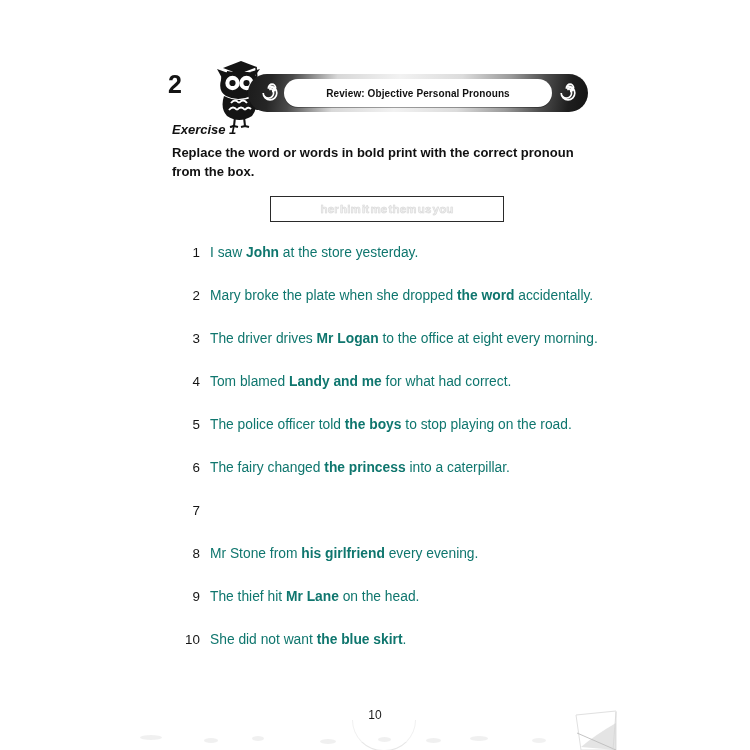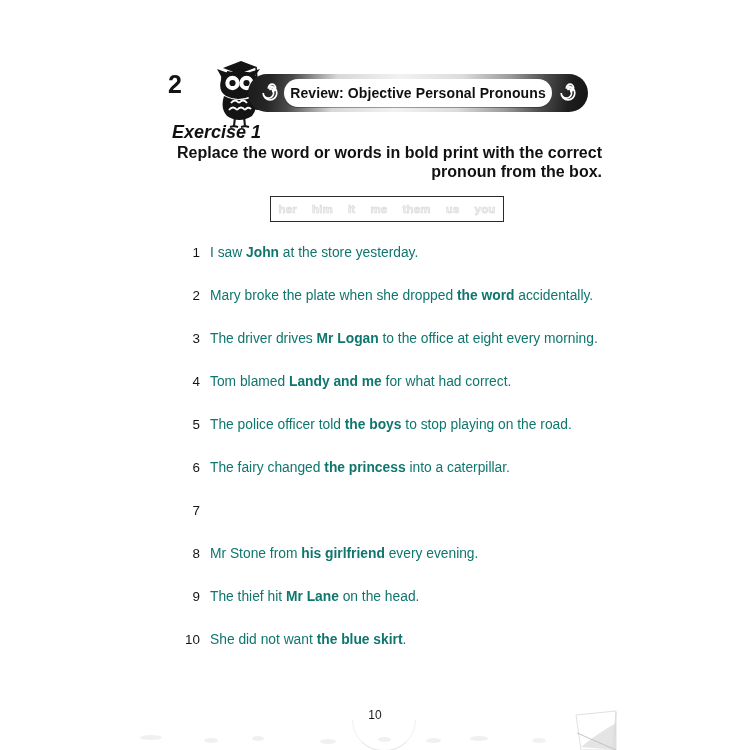--- a/index.html
+++ b/index.html
@@ -81,70 +81,69 @@
     width: 268px;
     height: 28px;
     border-radius: 14px;
     background: #ffffff;
     box-shadow: 0 1px 0 rgba(0,0,0,0.35);
     display: flex;
     align-items: center;
     justify-content: center;
   }
   .banner-title {
-    font-size: 14px;
+    font-size: 10px;
     font-weight: bold;
     color: #111111;
     letter-spacing: 0.1px;
     white-space: nowrap;
   }
   .spiral {
     position: absolute;
     top: 9px;
     width: 20px;
     height: 20px;
   }
   .spiral.left  { left: 12px; }
   .spiral.right { left: 310px; }
 
   
   .exercise-heading {
     position: absolute;
     left: 172px;
     top: 122px;
-    font-size: 18px;
+    font-size: 13px;
     font-weight: bold;
     font-style: italic;
     color: #111111;
   }
   .instructions {
     position: absolute;
     left: 172px;
     top: 143px;
     width: 430px;
-    font-size: 16px;
+    font-size: 13px;
     font-weight: bold;
     line-height: 19px;
     color: #111111;
-    text-align: right;
   }
 
   
   .word-box {
     position: absolute;
     left: 270px;
     top: 196px;
     width: 234px;
     height: 26px;
     border: 1.2px solid #2a2a2a;
     background: #ffffff;
     display: flex;
     align-items: center;
     justify-content: center;
-    gap: 15px;
+    gap: 1px;
     box-sizing: border-box;
   }
   .word-box .word {
     font-size: 11.5px;
     font-weight: bold;
     color: #f0f0f0;
     -webkit-text-stroke: 0.5px #d8d8d8;
     text-shadow: 0 0 1px #e2e2e2;
     letter-spacing: 0.2px;
   }

